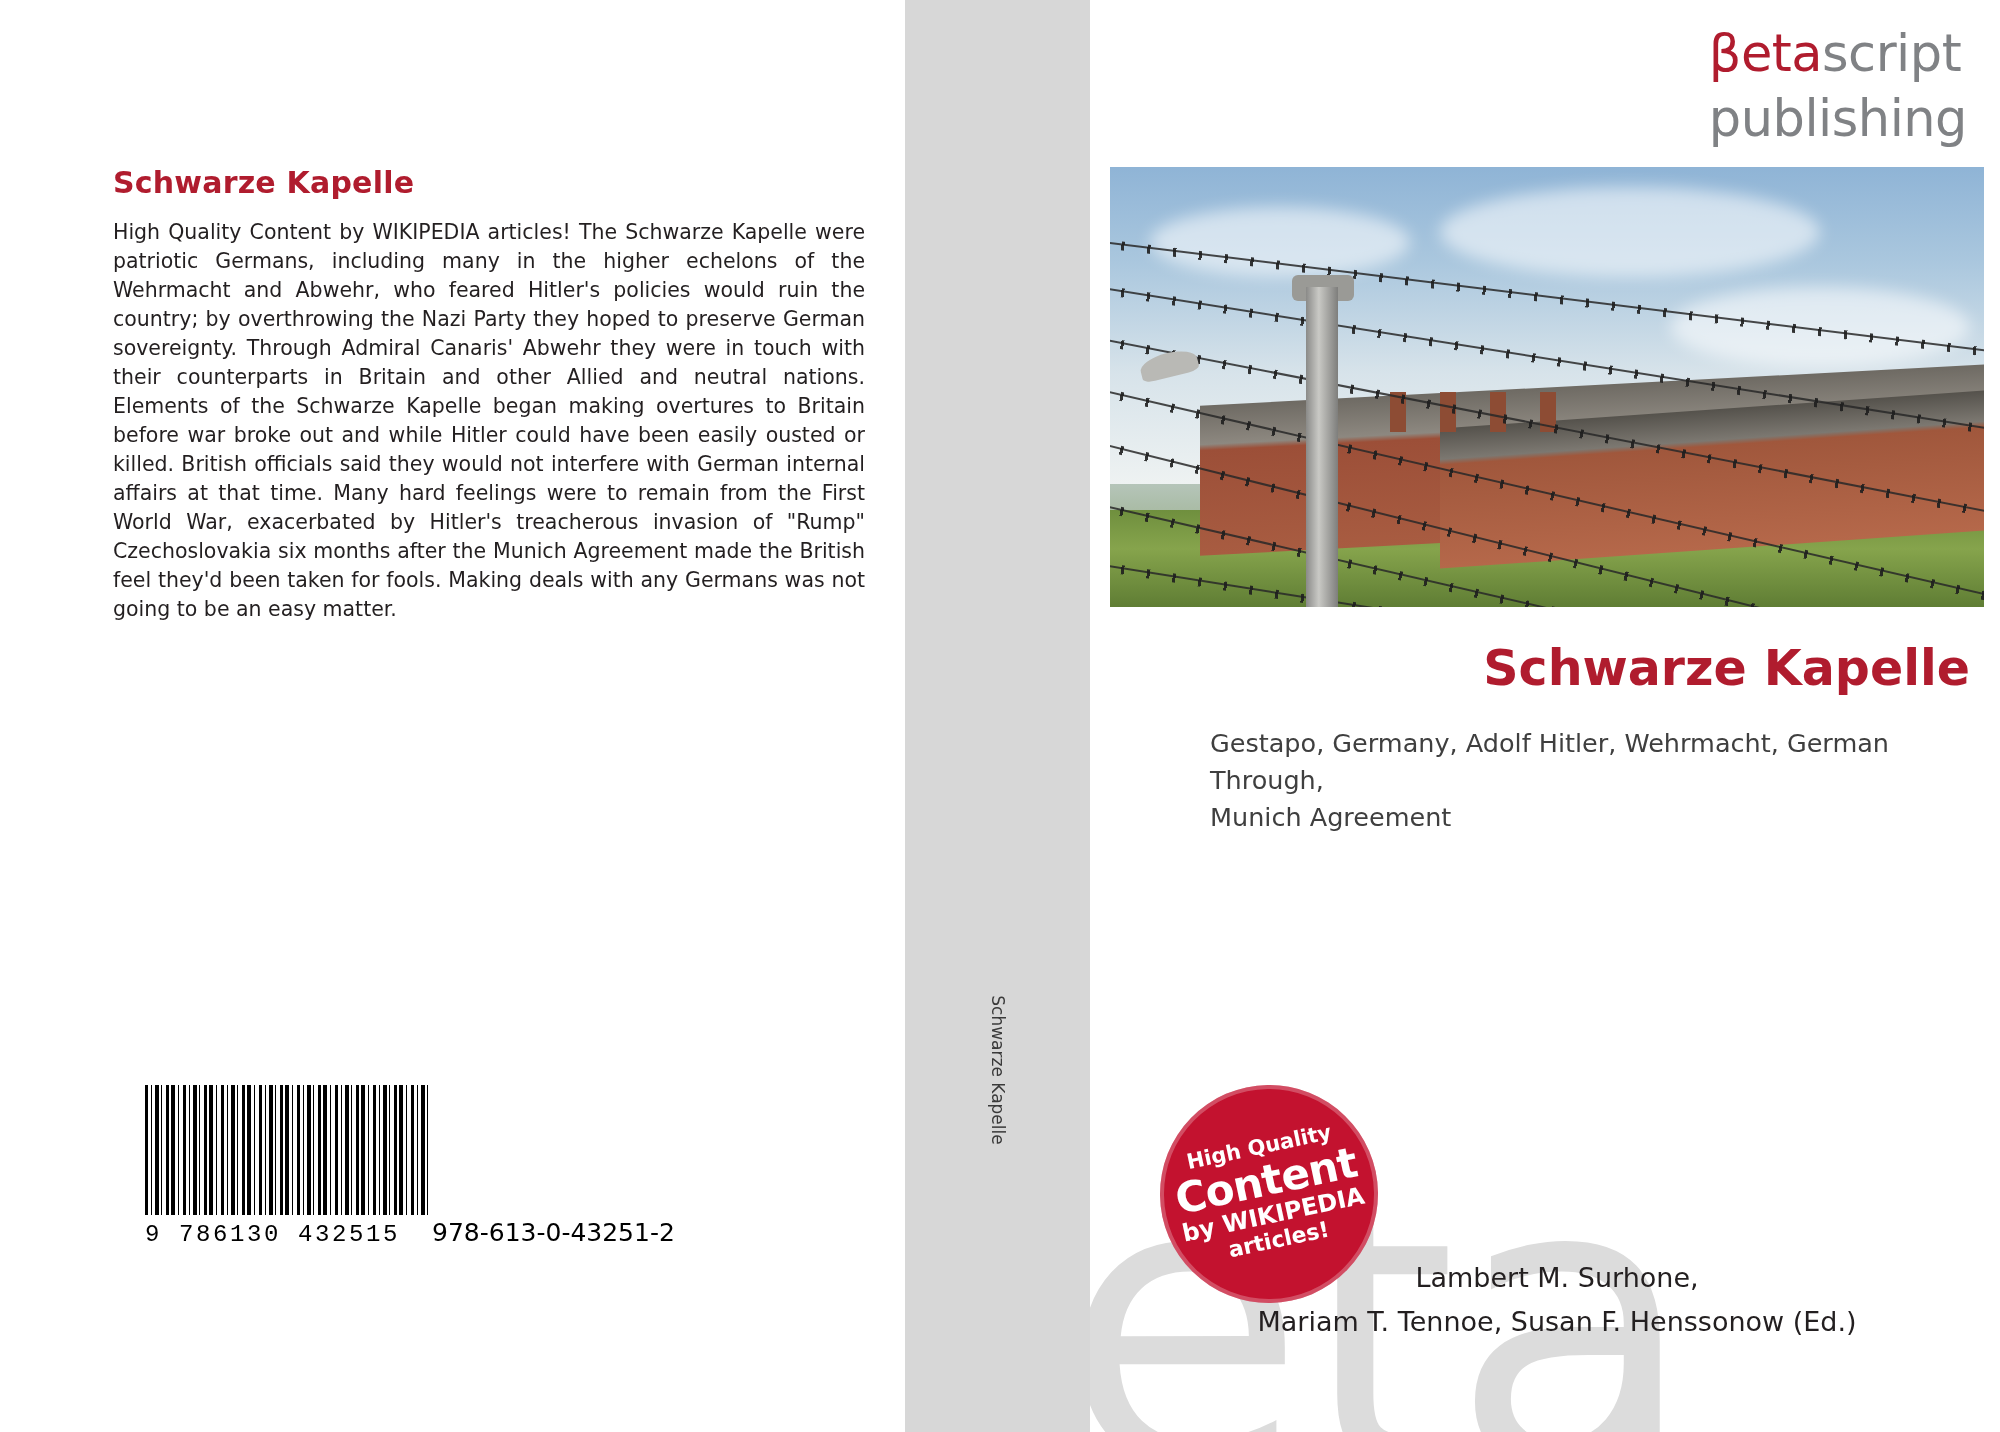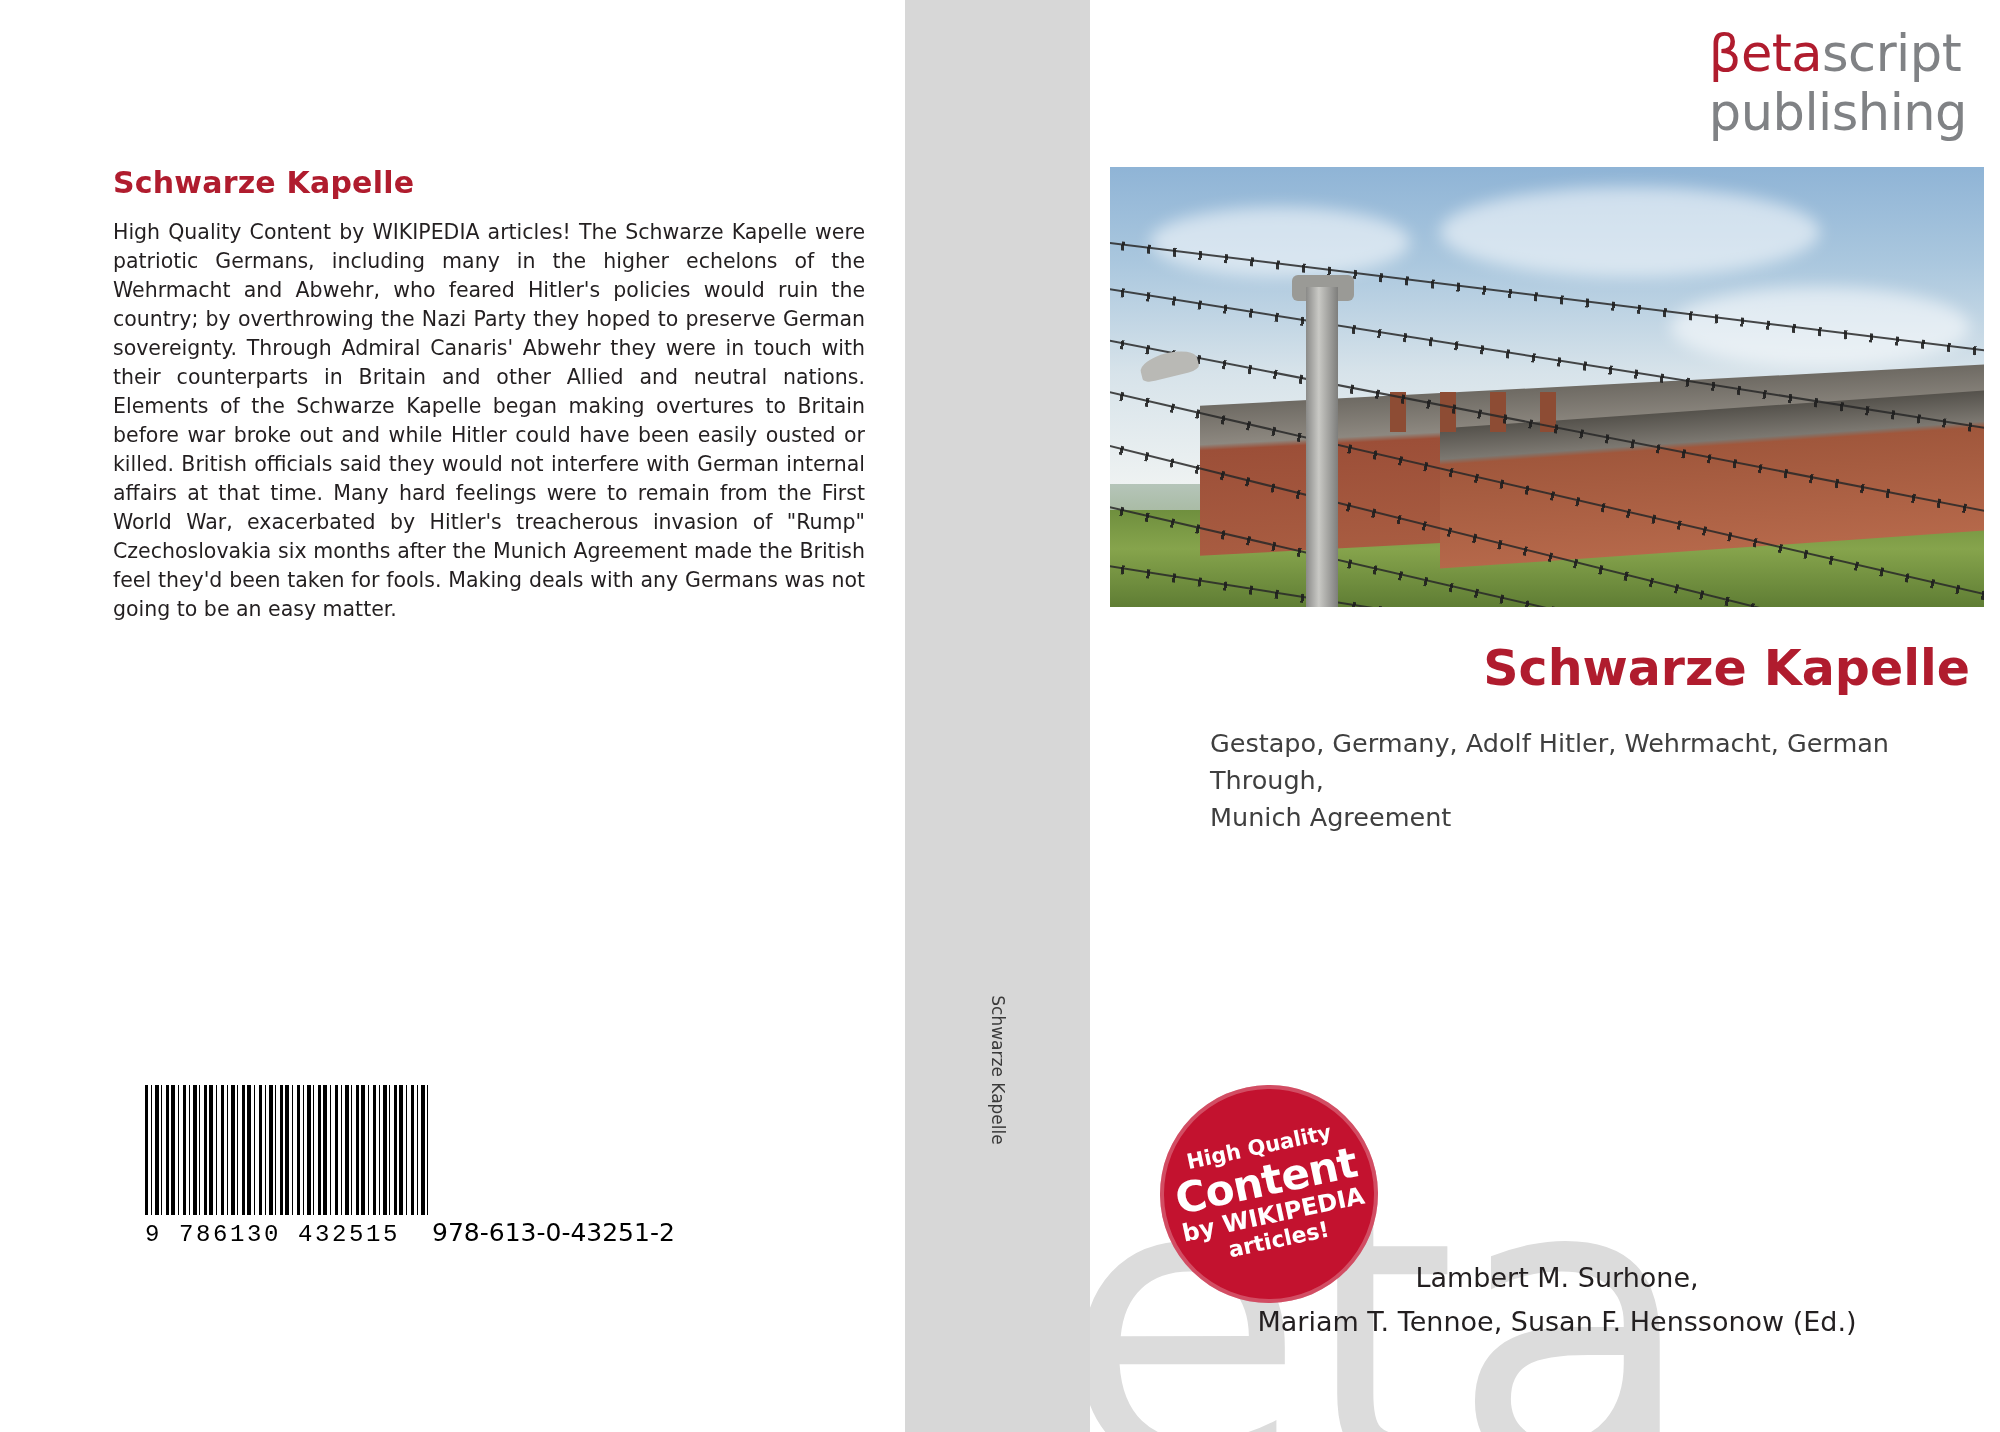--- a/index.html
+++ b/index.html
@@ -133,21 +133,21 @@
     color: #b01c2e;
     letter-spacing: -0.5px;
   }
   .pub-line1 .grey {
     color: #808285;
   }
   .pub-line2 {
     font-size: 51px;
     color: #808285;
     letter-spacing: -0.5px;
-    margin-top: 8px;
+    margin-top: 14px;
   }
 
   
   .watermark {
     position: absolute;
     left: -30px;
     bottom: -95px;
     font-size: 400px;
     color: #dcdcdc;
     letter-spacing: -6px;

